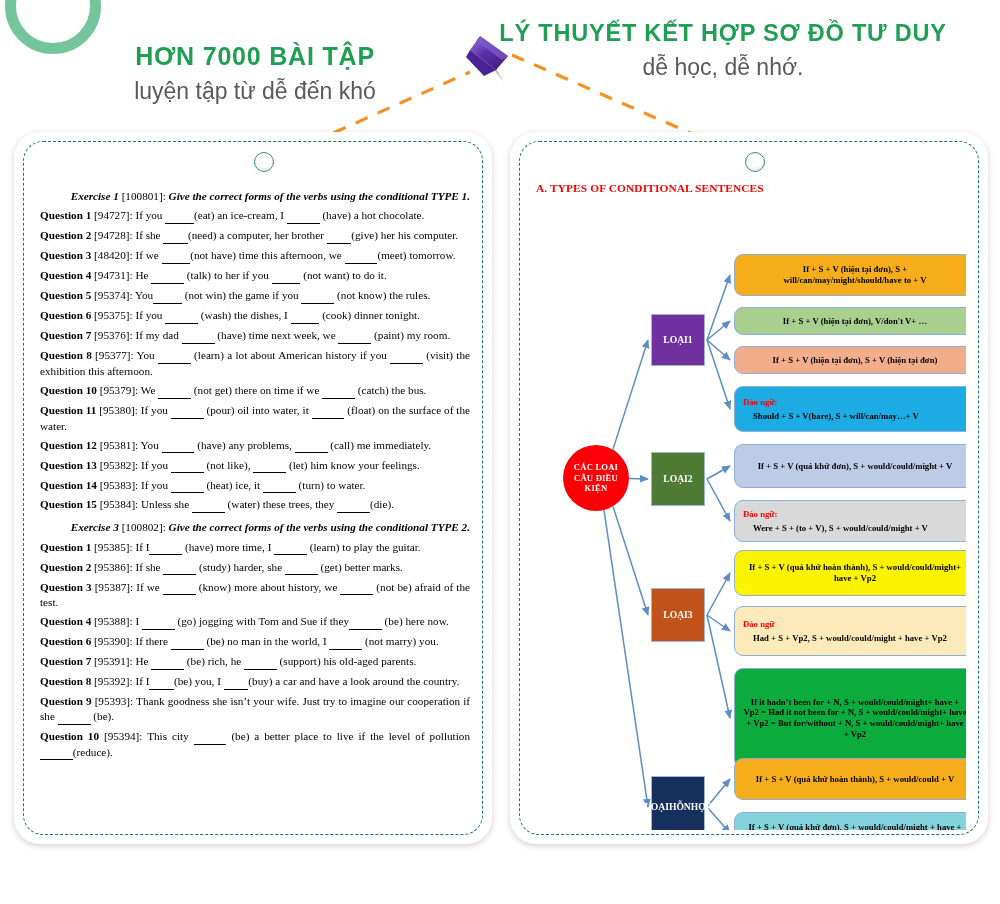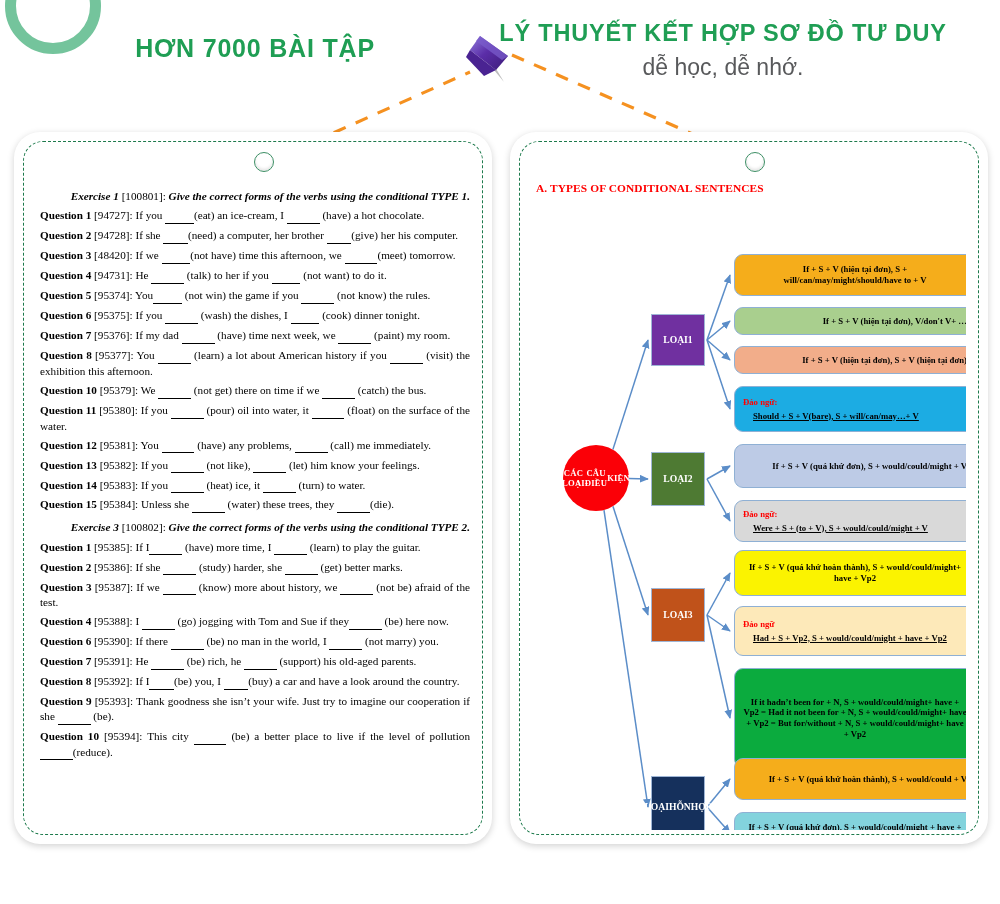--- a/index.html
+++ b/index.html
@@ -38,21 +38,21 @@
     letter-spacing: 0.8px;
     color: #1f9e54;
     white-space: nowrap;
   }
   .hdr .line2 {
     font-size: 23px;
     color: #58595b;
     margin-top: 7px;
     white-space: nowrap;
   }
-  #hdr-left  { left: 55px;  top: 34px; width: 400px; }
+  #hdr-left  { left: 55px;  top: 42px; width: 400px; }
   #hdr-right { left: 492px; top: 20px; width: 462px; }
   #hdr-right .line1 { font-size: 23.5px; }
 
   
   .dash-svg {
     position: absolute; left: 0; top: 0;
     width: 1000px; height: 904px;
     pointer-events: none;
   }
   .pin {
@@ -149,53 +149,52 @@
     font-weight: bold;
     line-height: 1.22;
   }
   
   .node.center {
     border-radius: 50%;
     background: #fb0007;
     color: #ffffff;
     font-size: 8.6px;
     letter-spacing: 0.2px;
-    flex-direction: row;
+    flex-direction: column;
     text-align: center;
   }
   
   .node.sq {
     color: #ffffff;
     font-size: 9.6px;
     border: 1px solid #9fb6d6;
     flex-direction: row;
   }
   
   .node.fx {
     border-radius: 9px;
     border: 1.4px solid #8fb0d4;
     color: #000000;
     font-size: 8.7px;
     padding: 4px 8px;
     flex-direction: column;
     justify-content: center;
-    align-items: flex-end;
   }
   .node.fx.left-align {
     align-items: flex-start;
     text-align: left;
   }
   .dao {
     color: #ff0000;
     font-weight: bold;
     display: block;
     margin-bottom: 3px;
   }
   .fx-body { display: block; }
-  .node.fx.left-align .fx-body { padding-left: 10px; text-decoration: underline; }
+  .node.fx.left-align .fx-body { padding-left: 10px; }
 </style>
 </head>
 <body>
 
 <div id="page">
 
   <div class="deco-ring"></div>
 
   <svg class="dash-svg">
     <line x1="268" y1="162" x2="470" y2="72" stroke="#f59120" stroke-width="3.2" stroke-dasharray="13 11" stroke-linecap="butt"></line>
@@ -344,19 +343,20 @@
               <span class="fx-body">If + S + V (quá khứ đơn), S + would/could/might + have + Vp2</span>
             </div>
           </div>
       </div>
     </div>
   </div>
   <div class="hole" id="hole-right"></div>
 
   <div class="hdr" id="hdr-left">
     <div class="line1">HƠN 7000 BÀI TẬP</div>
+    <div class="line2">luyện tập từ dễ đến khó</div>
   </div>
   <div class="hdr" id="hdr-right">
     <div class="line1">LÝ THUYẾT KẾT HỢP SƠ ĐỒ TƯ DUY</div>
     <div class="line2">dễ học, dễ nhớ.</div>
   </div>
 
 </div>
 
 </body></html>

